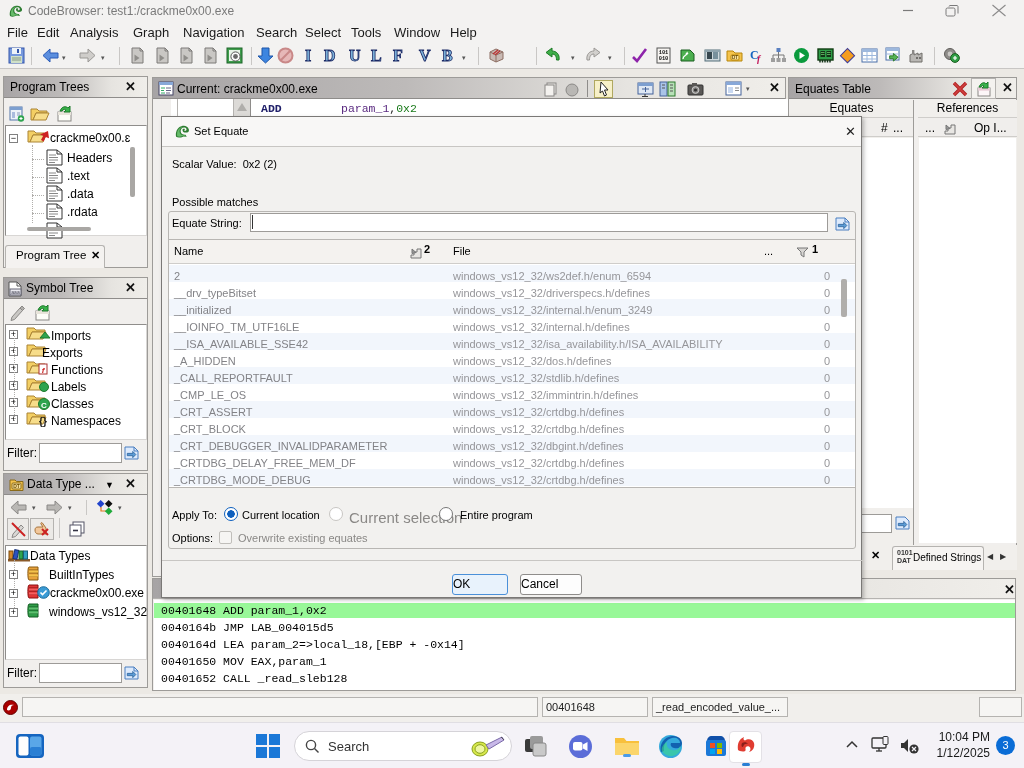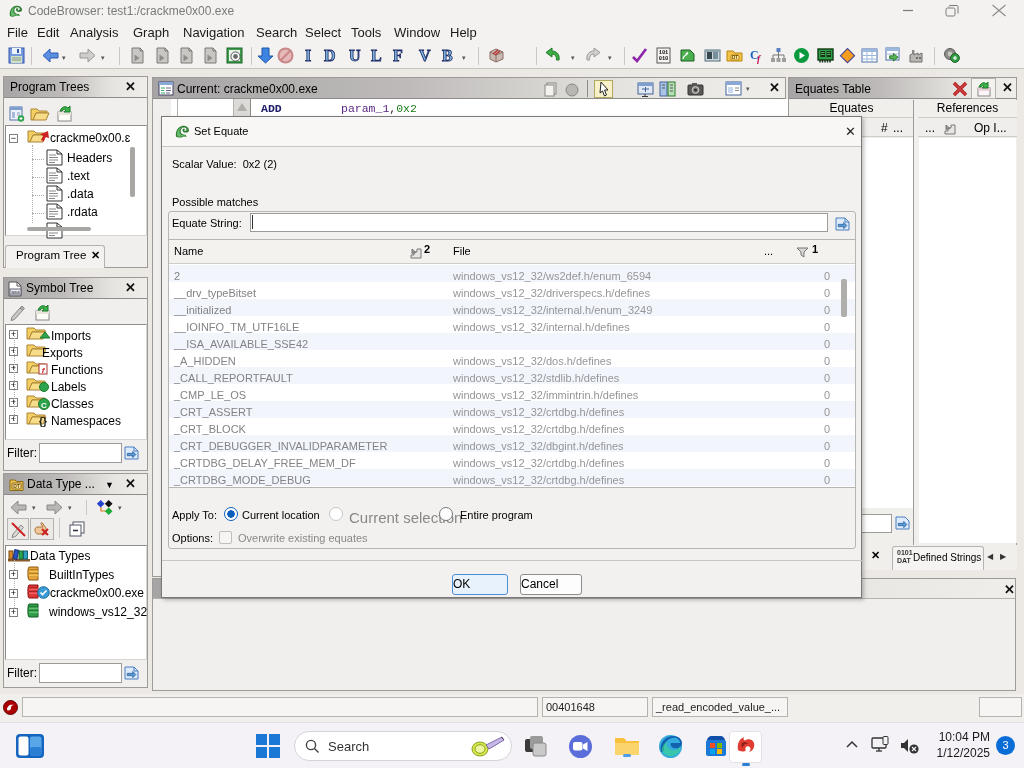--- a/index.html
+++ b/index.html
@@ -542,20 +542,28 @@
   <div class="abs" style="left:103px;top:1px;width:92px;height:24px;background:#f6f4f2;border:1px solid #b5b3b0;border-bottom:none;border-radius:3px 3px 0 0;"></div>
   <span class="abs" style="left:108px;top:4px;font-size:7px;font-weight:bold;color:#333;line-height:8px;">0101<br>DAT</span>
   <span class="abs" style="left:124px;top:7px;font-size:10px;">Defined Strings</span>
   <span class="abs" style="left:198px;top:7px;font-size:8px;color:#333;">◀</span>
   <span class="abs" style="left:211px;top:7px;font-size:8px;color:#333;">▶</span>
  </div>
 </div>
 <div id="bottompanel" class="panel" style="left:152px; top:578px; width:864px; height:113px;">
  <div class="abs" style="left:0;top:0;width:862px;height:20px;background:linear-gradient(to right,#a7a4a5 0%,#bdbab9 40%,#e6e4e0 75%,#f0eeea 100%);border-bottom:1px solid #b5b3b0;"></div>
  <div class="px" style="left:851px;top:3px;">✕</div>
+ <div class="abs" style="left:1px;top:21px;width:861px;height:90px;background:#fff;">
+  <div class="abs" style="left:0;top:3px;width:861px;height:15px;background:#98f898;"></div>
+  <div class="mono abs" style="left:7px;top:4px;font-size:11.5px;color:#000;white-space:pre;">00401648 ADD param_1,0x2</div>
+  <div class="mono abs" style="left:7px;top:21px;font-size:11.5px;color:#000;white-space:pre;">0040164b JMP LAB_004015d5</div>
+  <div class="mono abs" style="left:7px;top:38px;font-size:11.5px;color:#000;white-space:pre;">0040164d LEA param_2=&gt;local_18,[EBP + -0x14]</div>
+  <div class="mono abs" style="left:7px;top:55px;font-size:11.5px;color:#000;white-space:pre;">00401650 MOV EAX,param_1</div>
+  <div class="mono abs" style="left:7px;top:72px;font-size:11.5px;color:#000;white-space:pre;">00401652 CALL _read_sleb128</div>
+ </div>
 </div>
 <div id="dialog" class="abs">
  <div id="dlgtitle"></div>
  <svg class="abs" style="left:12px;top:6px;" width="17" height="17" viewBox="0 0 16 16">
   <path d="M2 13 C1 9 3 4 7 3 C10 2 13 3 14 6 C14.5 8 13 9 11 9 C9 9 8 8 8 6.5 C8 5.5 9 5 10 5.5 C10.5 6 10 7 9.5 6.8 C9.8 7.5 11 7.6 11.6 6.8 C12.2 5.8 11.5 4.3 9.8 4.2 C7.6 4 6 5.8 6.3 8 C6.6 10.2 8.6 11.3 10.8 11 L12 13 L9 12.6 C6 14 3.5 14 2 13 Z" fill="#2e7d32"></path>
   <path d="M3 12.5 C4.5 13.3 6.5 13 8.5 12 L10.5 12.4 L10 11.5 C7.5 11.8 5.5 10.6 5.2 8.2 C5 6 6.5 4.2 8.8 3.8 C6 3.5 3.4 6 3 9 C2.8 10.4 2.8 11.6 3 12.5 Z" fill="#66bb6a"></path>
  </svg>
  <div class="abs" style="left:32px;top:8px;font-size:11px;color:#000;">Set Equate</div>
  <div class="abs" style="left:683px;top:7px;font-size:13px;color:#222;">✕</div>
  <div class="abs" style="left:10px;top:41px;font-size:11px;color:#000;">Scalar Value:&nbsp; 0x2 (2)</div>
@@ -601,20 +609,21 @@
           <span class="p">windows_vs12_32/internal.h/enum_3249</span>
           <span class="c">0</span>
         </div>
    <div class="tr2 trowB" style="top:51px;">
           <span class="n">__IOINFO_TM_UTF16LE</span>
           <span class="p">windows_vs12_32/internal.h/defines</span>
           <span class="c">0</span>
         </div>
    <div class="tr2 trowA" style="top:68px;">
           <span class="n">__ISA_AVAILABLE_SSE42</span>
+          <span class="p">windows_vs12_32/isa_availability.h/ISA_AVAILABILITY</span>
           <span class="c">0</span>
         </div>
    <div class="tr2 trowB" style="top:85px;">
           <span class="n">_A_HIDDEN</span>
           <span class="p">windows_vs12_32/dos.h/defines</span>
           <span class="c">0</span>
         </div>
    <div class="tr2 trowA" style="top:102px;">
           <span class="n">_CALL_REPORTFAULT</span>
           <span class="p">windows_vs12_32/stdlib.h/defines</span>

